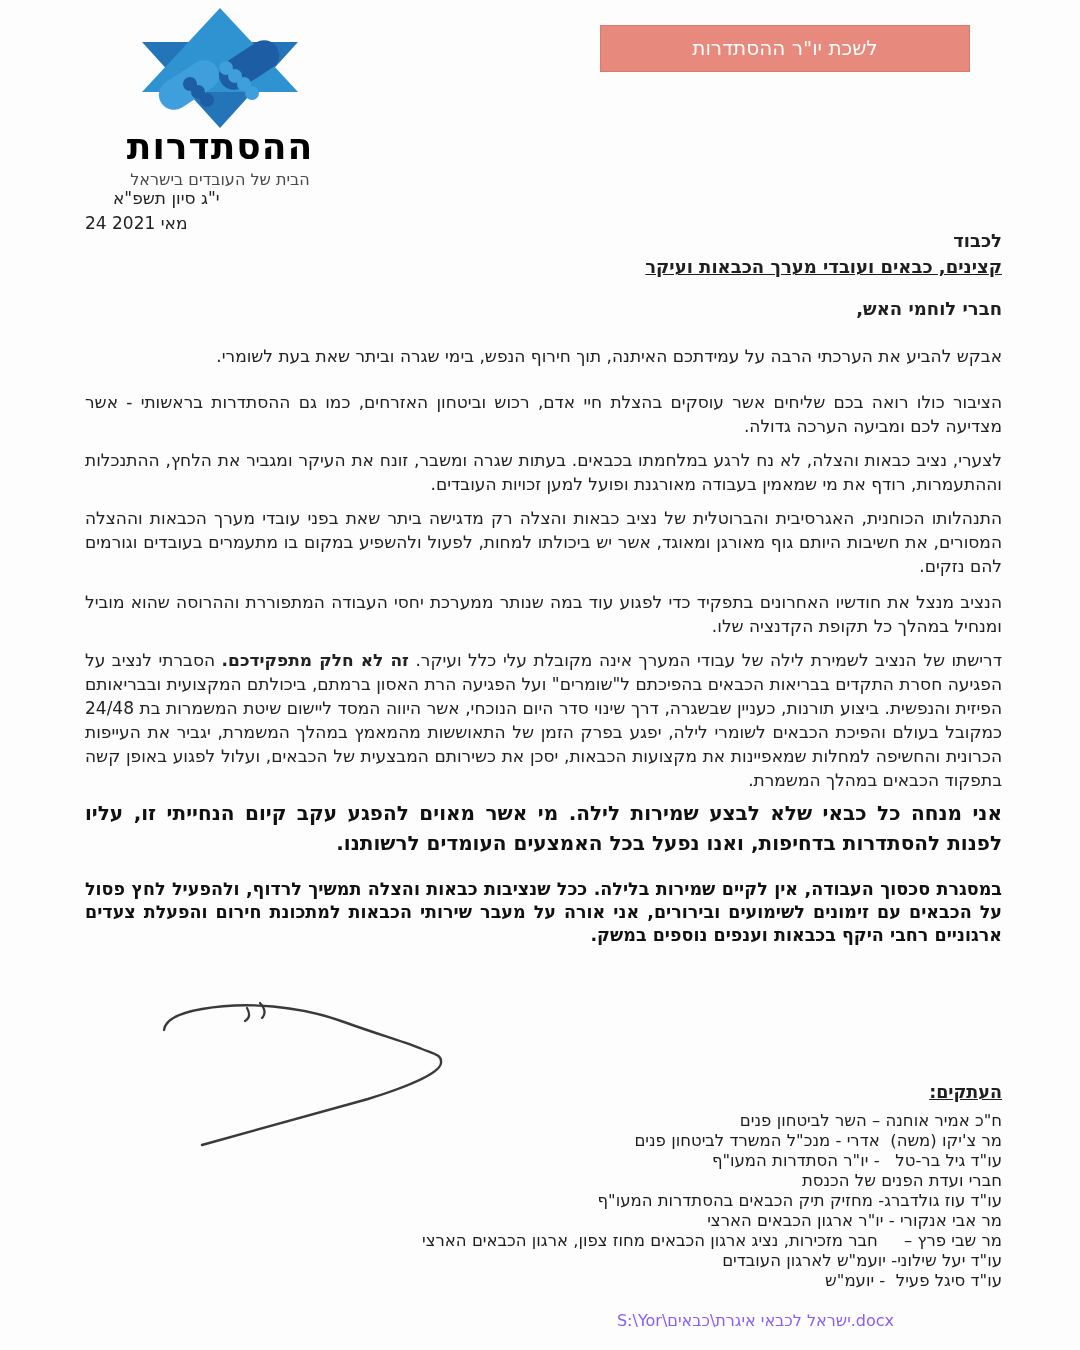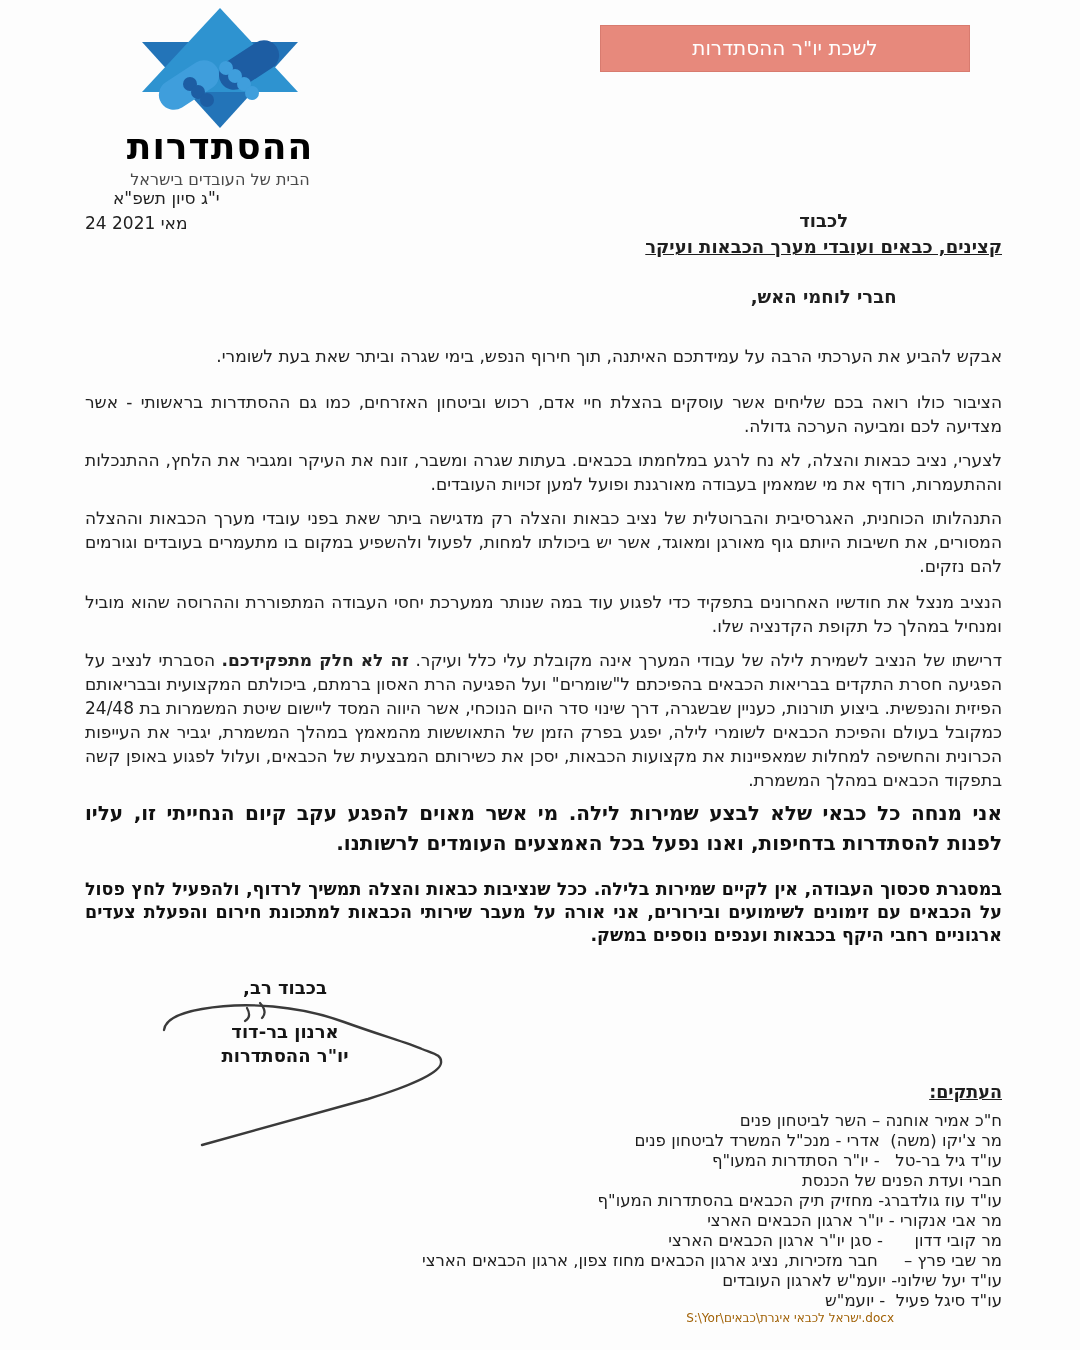--- a/index.html
+++ b/index.html
@@ -15,42 +15,42 @@
   .tagline{font-size:16px;color:#4a4a4a;margin-top:4px;}
   .banner{
     position:absolute;left:600px;top:25px;width:370px;height:47px;
     background:#e7897c;border:1px solid #d87b6f;box-sizing:border-box;
     color:#ffffff;font-size:20px;line-height:45px;text-align:center;
   }
   .dates{position:absolute;left:85px;top:186px;font-size:17px;line-height:25px;color:#222;text-align:left;direction:rtl;}
   .date-heb{margin-left:28px;}
   .date-greg{direction:ltr;}
   
-  .recipient{position:absolute;right:78px;top:208px;text-align:center;font-size:18px;line-height:26px;font-weight:bold;}
+  .recipient{position:absolute;right:78px;top:228px;text-align:right;font-size:18px;line-height:26px;font-weight:bold;}
   .addressee{text-decoration:underline;}
-  .greeting{margin-top:24px;}
+  .greeting{margin-top:16px;}
   
   .body-p{
     position:absolute;left:85px;right:78px;margin:0;
     font-size:17px;line-height:24px;text-align:justify;color:#222;
   }
   .p1{top:344px;} .p2{top:390px;} .p3{top:448px;} .p4{top:506px;}
   .p5{top:590px;} .p6{top:648px;}
   .p7{top:798px;font-size:20px;line-height:30px;font-weight:bold;color:#111;}
   .p8{top:878px;font-size:17.5px;line-height:23px;font-weight:bold;color:#111;}
   
   .sig-block{position:absolute;left:150px;top:976px;width:270px;text-align:center;font-weight:bold;font-size:18px;line-height:24px;color:#161616;}
   .sig-name{margin-top:20px;}
   .sig-swoosh{position:absolute;left:148px;top:993px;}
   
   .copies{position:absolute;right:78px;top:1082px;text-align:right;}
   .copies-heading{font-size:17.5px;font-weight:bold;text-decoration:underline;margin-bottom:9px;}
   .copy-item{font-size:16.5px;line-height:20px;white-space:pre-wrap;color:#1d1d1d;}
   
-  .file-path{position:absolute;right:186px;top:1311px;direction:ltr;font-size:12px;color:#a16207;}
+  .file-path{position:absolute;right:186px;top:1311px;direction:ltr;font-size:16px;color:#8b5cf6;}
 </style>
 </head>
 <body>
 
 <div class="page">
 
   <div class="logo">
     <svg width="180" height="122" viewBox="0 0 180 122">
       <polygon points="90,122 12,36 168,36" fill="#2374b8"></polygon>
       <polygon points="90,2 12,86 168,86" fill="#2e93d0"></polygon>
@@ -85,39 +85,33 @@
 
   <p class="body-p p1">אבקש להביע את הערכתי הרבה על עמידתכם האיתנה, תוך חירוף הנפש, בימי שגרה וביתר שאת בעת לשומרי.</p>
   <p class="body-p p2">הציבור כולו רואה בכם שליחים אשר עוסקים בהצלת חיי אדם, רכוש וביטחון האזרחים, כמו גם ההסתדרות בראשותי - אשר מצדיעה לכם ומביעה הערכה גדולה.</p>
   <p class="body-p p3">לצערי, נציב כבאות והצלה, לא נח לרגע במלחמתו בכבאים. בעתות שגרה ומשבר, זונח את העיקר ומגביר את הלחץ, ההתנכלות וההתעמרות, רודף את מי שמאמין בעבודה מאורגנת ופועל למען זכויות העובדים.</p>
   <p class="body-p p4">התנהלותו הכוחנית, האגרסיבית והברוטלית של נציב כבאות והצלה רק מדגישה ביתר שאת בפני עובדי מערך הכבאות וההצלה המסורים, את חשיבות היותם גוף מאורגן ומאוגד, אשר יש ביכולתו למחות, לפעול ולהשפיע במקום בו מתעמרים בעובדים וגורמים להם נזקים.</p>
   <p class="body-p p5">הנציב מנצל את חודשיו האחרונים בתפקיד כדי לפגוע עוד במה שנותר ממערכת יחסי העבודה המתפוררת וההרוסה שהוא מוביל ומנחיל במהלך כל תקופת הקדנציה שלו.</p>
   <p class="body-p p6"><span>דרישתו של הנציב לשמירת לילה של עבודי המערך אינה מקובלת עלי כלל ועיקר. </span><strong>זה לא חלק מתפקידכם.</strong><span> הסברתי לנציב על הפגיעה חסרת התקדים בבריאות הכבאים בהפיכתם ל"שומרים" ועל הפגיעה הרת האסון ברמתם, ביכולתם המקצועית ובבריאותם הפיזית והנפשית. ביצוע תורנות, כעניין שבשגרה, דרך שינוי סדר היום הנוכחי, אשר היווה המסד ליישום שיטת המשמרות בת 24/48 כמקובל בעולם והפיכת הכבאים לשומרי לילה, יפגע בפרק הזמן של התאוששות מהמאמץ במהלך המשמרת, יגביר את העייפות הכרונית והחשיפה למחלות שמאפיינות את מקצועות הכבאות, יסכן את כשירותם המבצעית של הכבאים, ועלול לפגוע באופן קשה בתפקוד הכבאים במהלך המשמרת.</span></p>
   <p class="body-p p8">במסגרת סכסוך העבודה, אין לקיים שמירות בלילה. ככל שנציבות כבאות והצלה תמשיך לרדוף, ולהפעיל לחץ פסול על הכבאים עם זימונים לשימועים ובירורים, אני אורה על מעבר שירותי הכבאות למתכונת חירום והפעלת צעדים ארגוניים רחבי היקף בכבאות וענפים נוספים במשק.</p>
   <p class="body-p p7">אני מנחה כל כבאי שלא לבצע שמירות לילה. מי אשר מאוים להפגע עקב קיום הנחייתי זו, עליו לפנות להסתדרות בדחיפות, ואנו נפעל בכל האמצעים העומדים לרשותנו.</p>
 
-  <div class="sig-block">
-    <div>בכבוד רב,</div>
-    <div class="sig-name">ארנון בר-דוד</div>
-    <div>יו"ר ההסתדרות</div>
-  </div>
   <svg class="sig-swoosh" width="310" height="165" viewBox="0 0 310 165">
     <path d="M 16 37 C 17 27, 31 20, 54 16 C 98 8, 152 13, 196 29 C 232 42, 260 50, 274 56 C 287 61, 294 62, 293 70 C 292 80, 259 94, 220 106 L 54 152" fill="none" stroke="#3a3a3a" stroke-width="2.4" stroke-linecap="round"></path>
     <path d="M 99 15 q 5 9 -2 13 M 112 10 q 8 9 2 15" fill="none" stroke="#3a3a3a" stroke-width="2.2" stroke-linecap="round"></path>
   </svg>
 
   <div class="copies">
     <div class="copies-heading">העתקים:</div>
     <div class="copy-item">ח"כ אמיר אוחנה – השר לביטחון פנים</div>
     <div class="copy-item">מר צ'יקו (משה)  אדרי - מנכ"ל המשרד לביטחון פנים</div>
     <div class="copy-item">עו"ד גיל בר-טל   - יו"ר הסתדרות המעו"ף</div>
     <div class="copy-item">חברי ועדת הפנים של הכנסת</div>
     <div class="copy-item">עו"ד עוז גולדברג- מחזיק תיק הכבאים בהסתדרות המעו"ף</div>
     <div class="copy-item">מר אבי אנקורי - יו"ר ארגון הכבאים הארצי</div>
-    <div class="copy-item">מר קובי דדון      - סגן יו"ר ארגון הכבאים הארצי</div>
     <div class="copy-item">מר שבי פרץ –     חבר מזכירות, נציג ארגון הכבאים מחוז צפון, ארגון הכבאים הארצי</div>
     <div class="copy-item">עו"ד יעל שילוני- יועמ"ש לארגון העובדים</div>
     <div class="copy-item">עו"ד סיגל פעיל  - יועמ"ש</div>
   </div>
 
   <div class="file-path"><span>S:\Yor\</span><span dir="rtl">כבאים</span><span>\</span><span dir="rtl">איגרת</span> <span dir="rtl">לכבאי</span> <span dir="rtl">ישראל</span><span>.docx</span></div>
 
 </div>
 
 </body></html>

